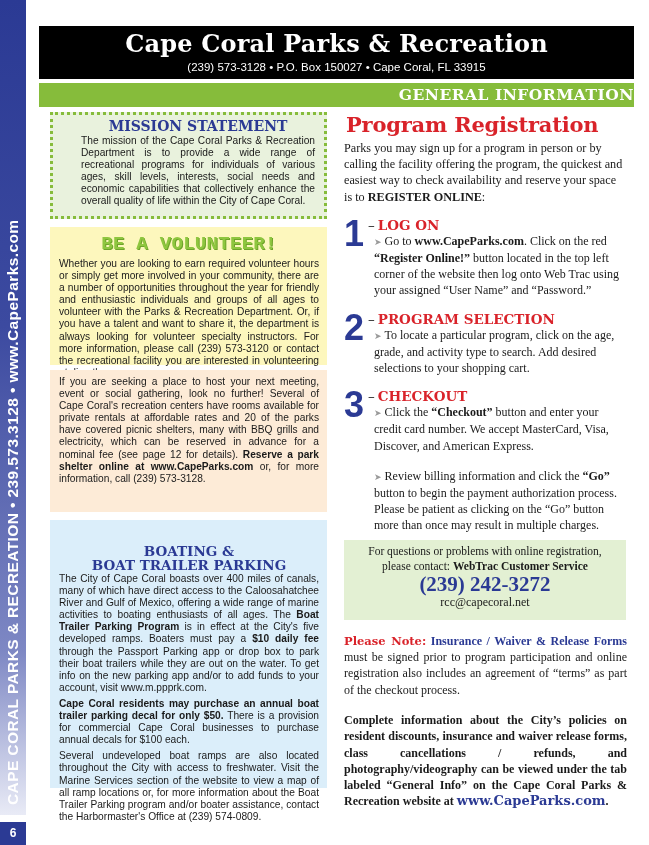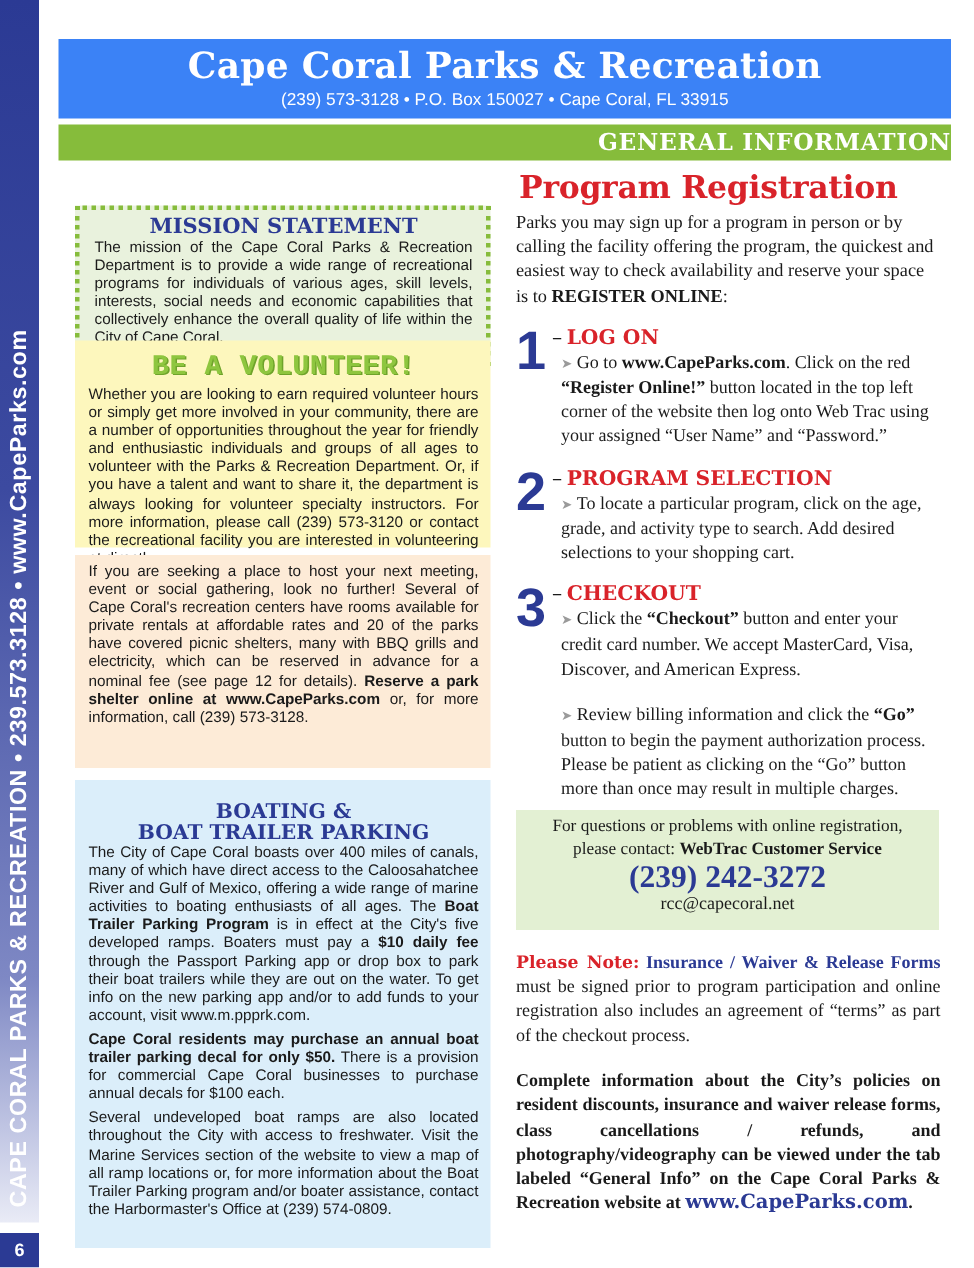--- a/index.html
+++ b/index.html
@@ -19,21 +19,21 @@
     }
     .page-num {
       position: absolute; left: 0; top: 822px; width: 26px; height: 23px;
       background: #2b3a94; color: #ffffff; font-weight: bold; font-size: 12px;
       text-align: center; line-height: 23px;
     }
 
     
     .header {
       position: absolute; left: 39px; top: 26px; width: 595px; height: 53px;
-      background: #3b82f6; color: #ffffff; text-align: center;
+      background: #000000; color: #ffffff; text-align: center;
     }
     .header-title {
       font-family: "DejaVu Serif", serif; font-weight: bold; font-size: 24px;
       line-height: 30px; padding-top: 3px; letter-spacing: 0.2px;
     }
     .header-sub { font-size: 11.5px; line-height: 16px; }
     .gen-bar {
       position: absolute; left: 39px; top: 83px; width: 595px; height: 24px;
       background: #86bc3b; color: #ffffff; text-align: right;
       font-family: "DejaVu Serif", serif; font-weight: bold; font-size: 15.5px; line-height: 24px;
@@ -44,34 +44,34 @@
     .box { position: absolute; left: 50px; width: 277px; padding: 4px 8px 5px 9px; }
     .box p { font-size: 10.2px; line-height: 12.1px; text-align: justify; }
     .box p + p { margin-top: 4px; }
     .box h2 {
       font-family: "DejaVu Serif", serif; font-weight: bold; color: #2b3a94;
       text-align: center; font-size: 13.5px; line-height: 14px;
     }
 
     .mission {
       top: 112px; height: 107px; background: #e9f2dd;
-      border: 3px dotted #86bc3b; padding: 4px 9px 4px 10px; margin-top: 25px;
+      border: 3px dotted #86bc3b; padding: 4px 9px 4px 28px;
     }
     .mission h2 { font-size: 14px; margin-bottom: 2px; }
 
     .volunteer { top: 227px; height: 138px; background: #fdf7bd; padding-top: 6px; }
     .volunteer h2 {
       font-family: Liberation Mono, monospace; color: #8ec63f; font-size: 19px; line-height: 22px;
       letter-spacing: 0.3px; text-shadow: 1px 1px 0 #6ea32a; margin-bottom: 3px;
     }
 
     .rentals { top: 370px; height: 142px; background: #fdebd7; padding-top: 6px; }
     .rentals h2 { margin-bottom: 1px; }
 
-    .boating { top: 520px; height: 312px; background: #dbeefa; padding-top: 14px; }
+    .boating { top: 520px; height: 268px; background: #dbeefa; padding-top: 24px; }
     .boating h2 { margin-bottom: 1px; }
 
     
     .right { position: absolute; left: 344px; top: 112px; width: 283px; }
     .prog-title {
       font-family: "DejaVu Serif", serif; font-weight: bold; color: #d9232a;
       font-size: 21px; line-height: 26px; letter-spacing: -0.2px; margin-left: 2px;
     }
     .serif { font-family: "Liberation Serif", serif; }
     .intro { font-size: 12.2px; line-height: 16.2px; margin-top: 2px; }

